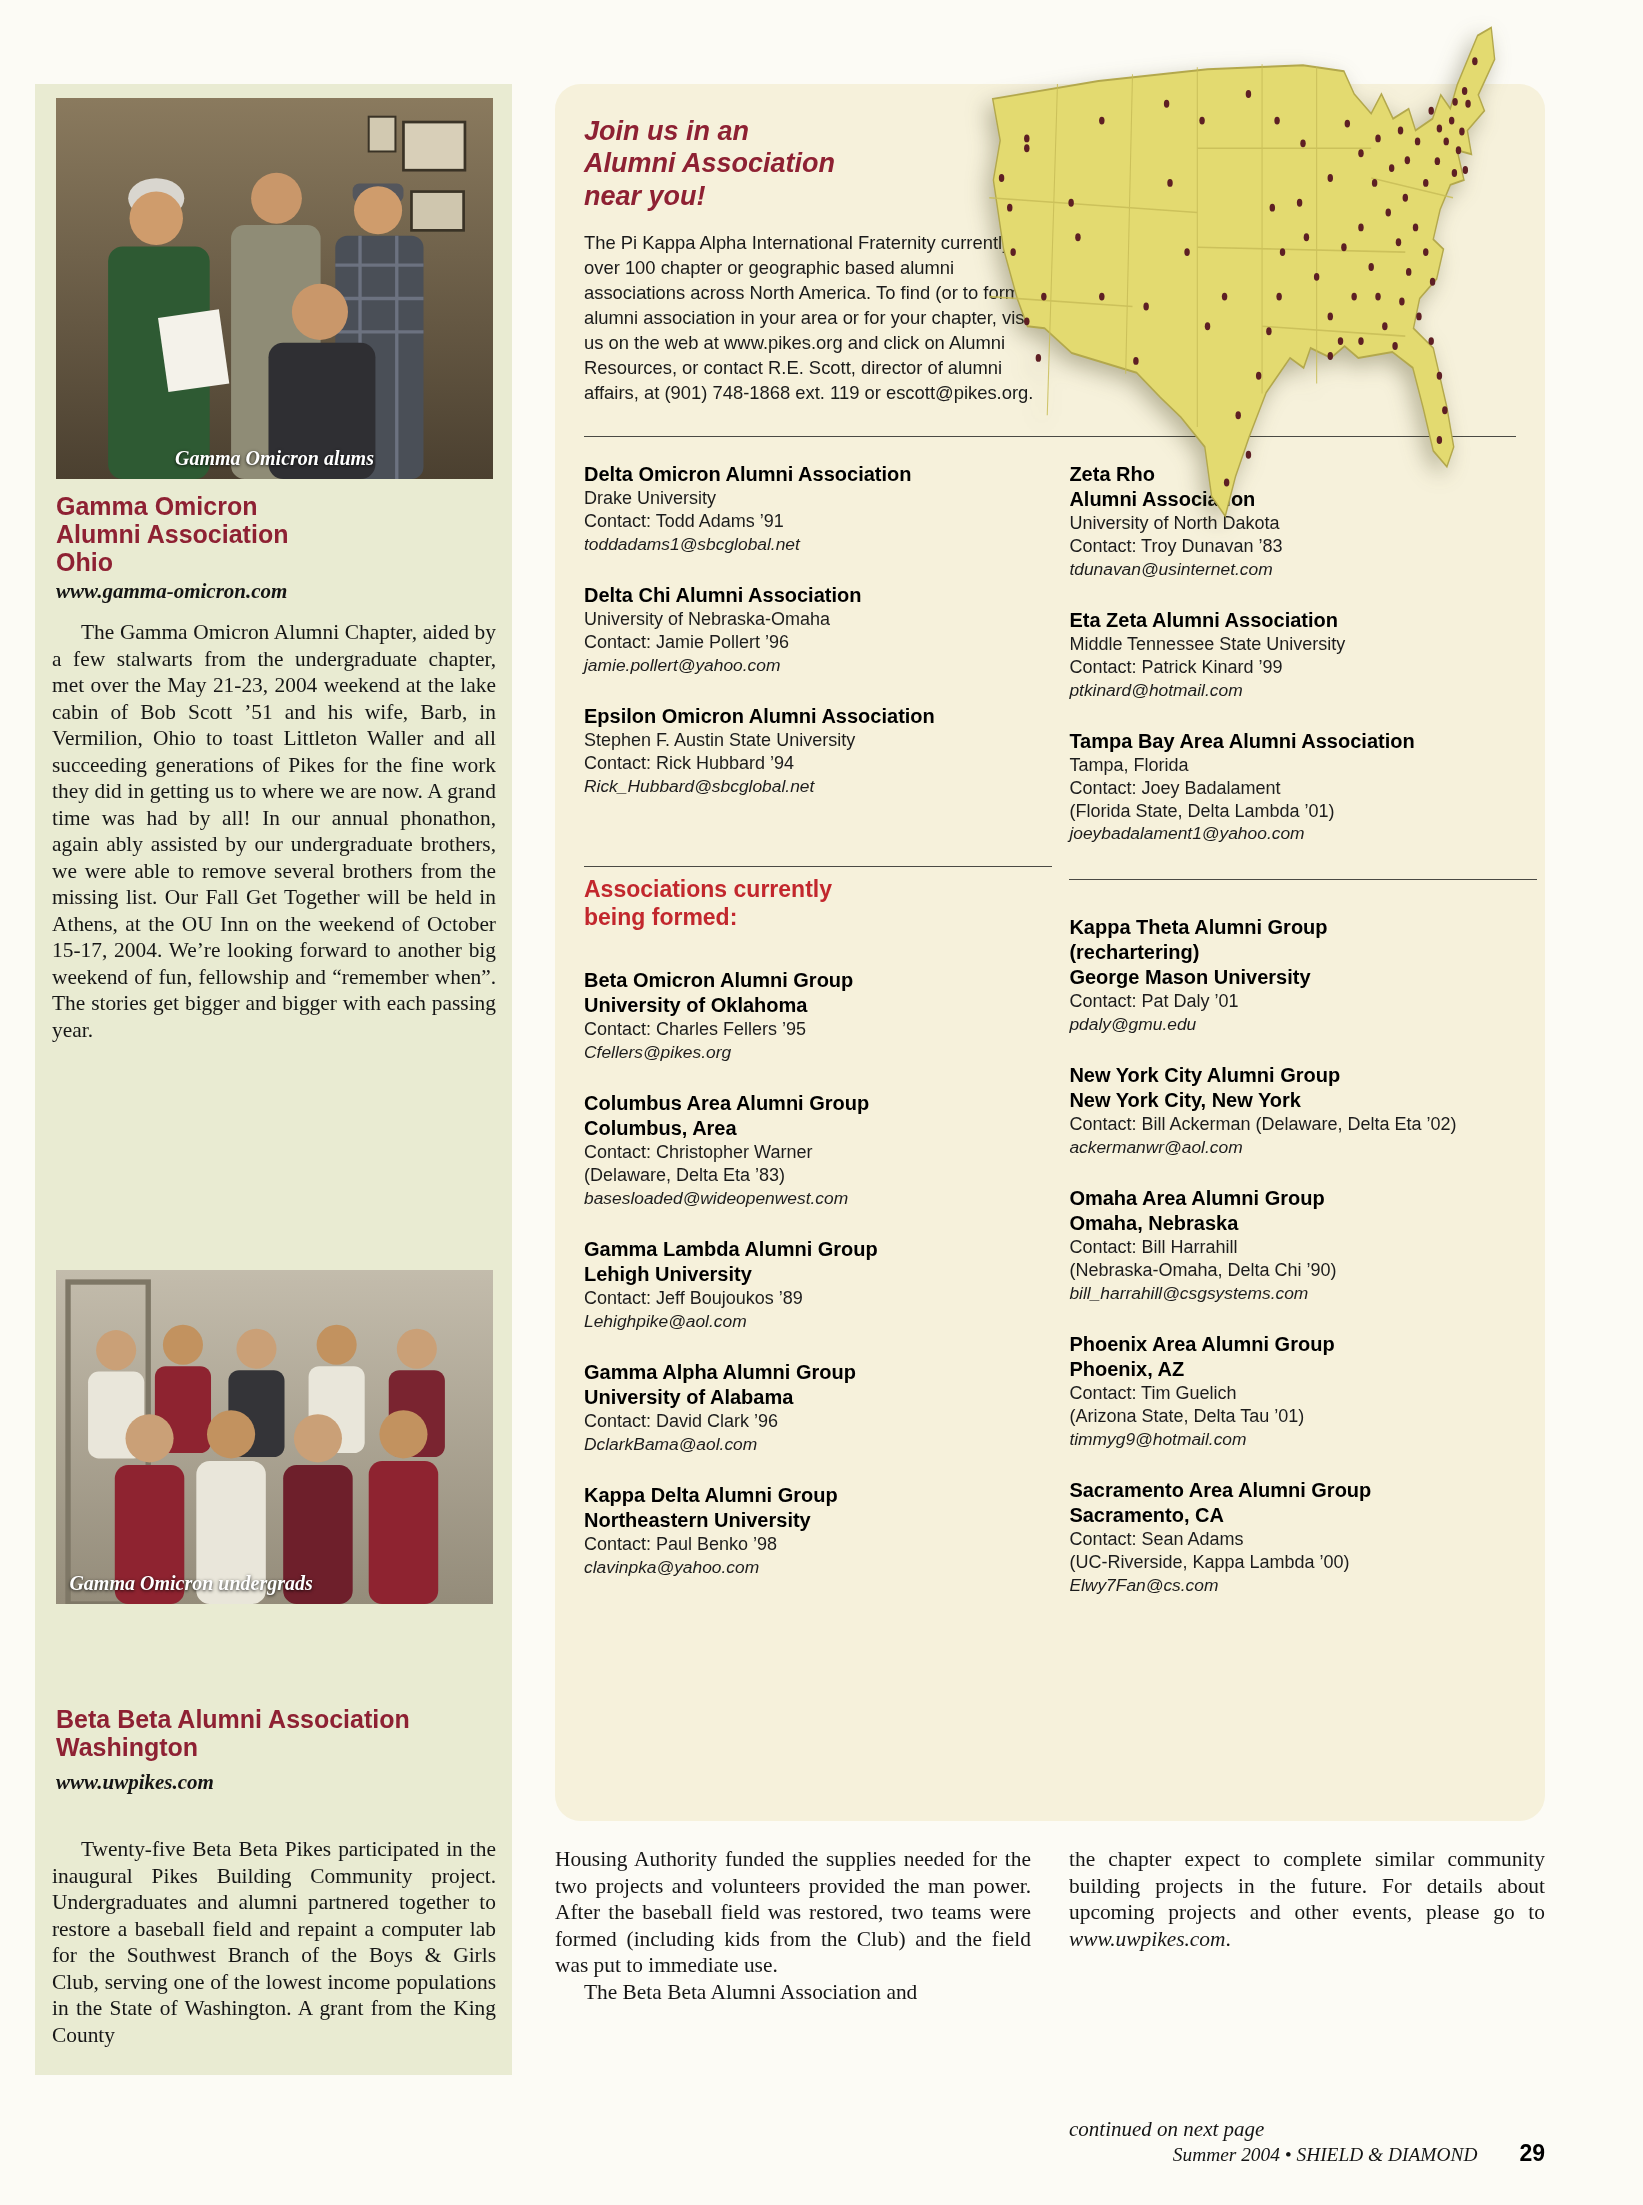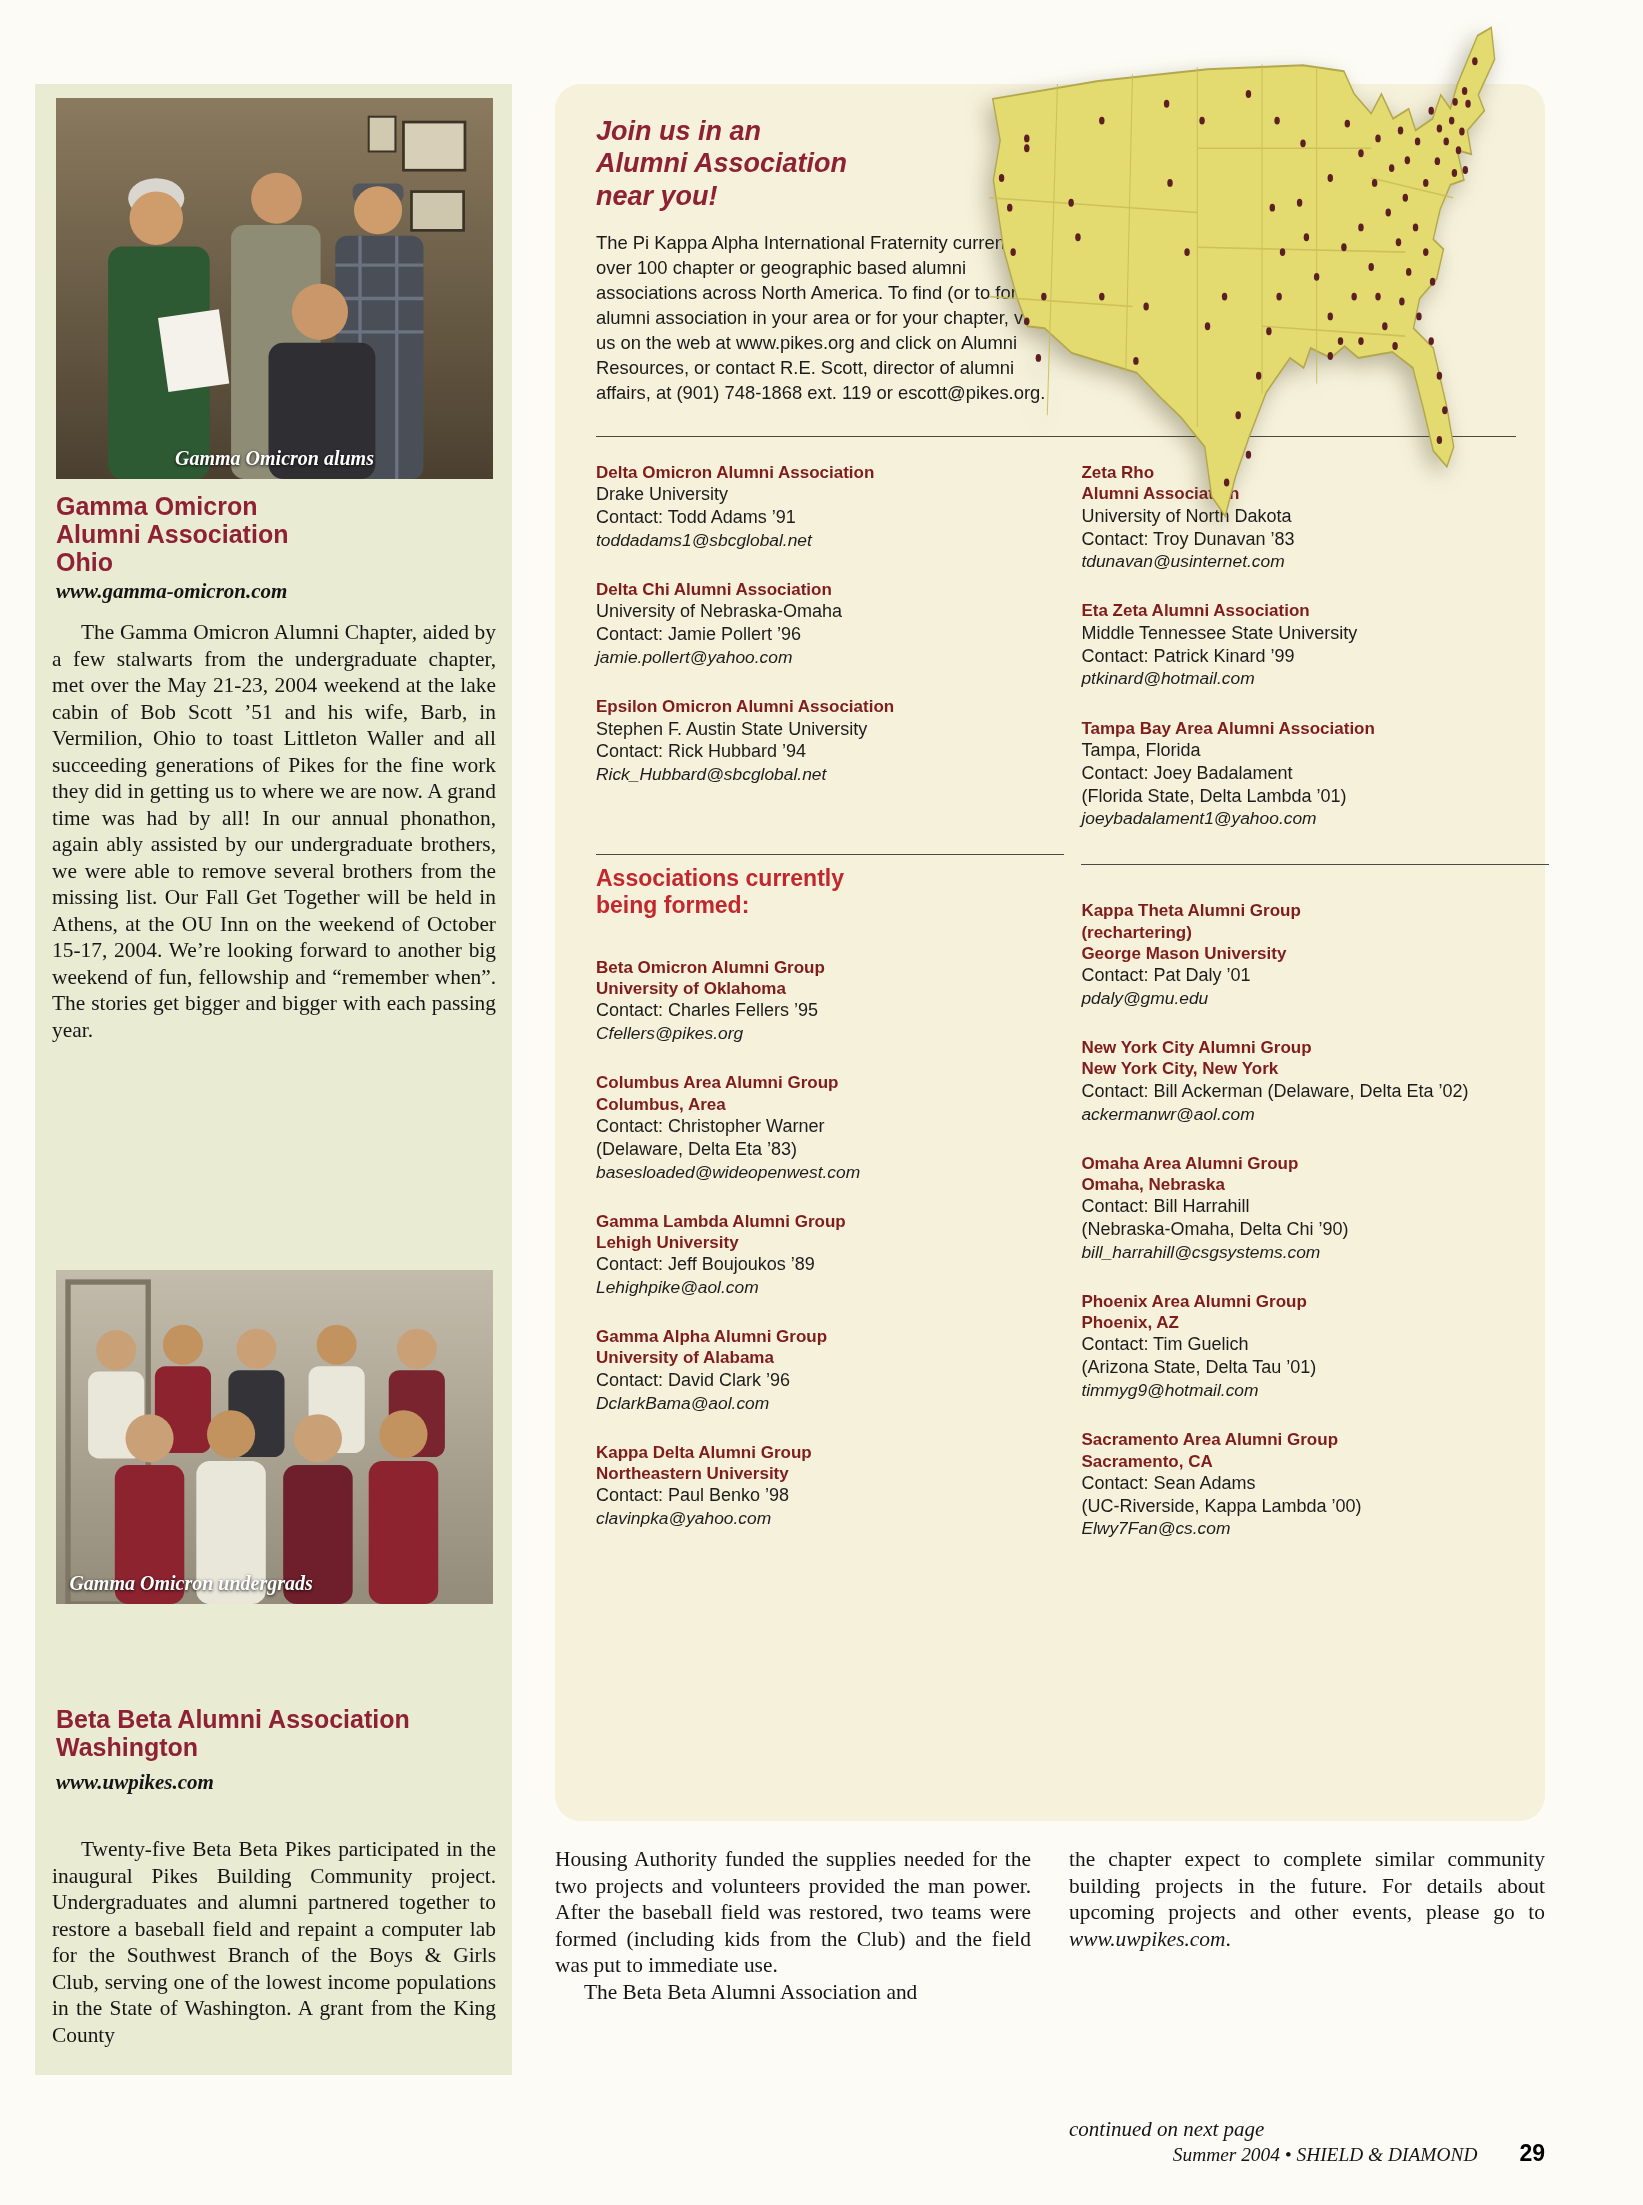--- a/index.html
+++ b/index.html
@@ -42,38 +42,38 @@
   .serif-body {
     font-family:"Liberation Serif", serif; font-size:21.4px; line-height:1.24;
     text-align:justify; color:#161616;
   }
   #go-body { position:absolute; left:52px; top:619px; width:444px; }
   #bb-body { position:absolute; left:52px; top:1836px; width:444px; }
   .indent { text-indent:29px; }
   
   .box {
     position:absolute; left:555px; top:84px; width:990px; height:1737px;
-    background:var(--boxbg,#f6f1db); border-radius:25.4px;padding-left:12px;
+    background:var(--boxbg,#f6f1db); border-radius:25.4px;
   }
   .box-inner { padding:31px 29px 0 29px; }
   .intro-title {
     width:481px; color:var(--maroon,#8e2133);
     font:italic bold 27px/1.2 "Liberation Sans", sans-serif;
     white-space:pre-line;
   }
   .intro-body { width:468px; margin-top:17.4px; font-size:18.4px; line-height:1.36; color:#1a1a1a; }
   .section-rule { border:none; border-top:1.3px solid #4a4a44; width:100%; margin-top:31px; }
   .red-heading {
     color:var(--red,#c2272d); font-weight:bold; font-size:23px; line-height:1.2;
     margin-top:9.4px; white-space:pre-line;
   }
   .assoc-columns { display:flex; gap:17.4px; margin-top:25.4px; }
   .assoc-col { flex:0 0 468px; }
   .entry { margin-bottom:28px; }
-  .e-bold  { font-weight:bold; font-size:17px; line-height:1.25; color:#7f1d1d; }
+  .e-bold  { font-weight:bold; font-size:20px; line-height:1.25; color:#000000; }
   .e-line  { font-size:18px; line-height:1.27; color:#1c1c1c; }
   .e-email { font-style:italic; font-size:17.4px; line-height:1.27; color:#1c1c1c; }
   .formed-rule { border:none; border-top:1.3px solid #4a4a44; margin-top:69px; }
   .formed-heading { margin-bottom:37px; }
   .col2-divider { border:none; border-top:1.3px solid #4a4a44; margin:35px 0 35px 0; }
   
   .map-wrap {
     position:absolute; left:962px; top:0px; width:682px; height:613px;
     filter:drop-shadow(-5.3px 8px 10.7px rgba(70,65,30,.35));
   }

